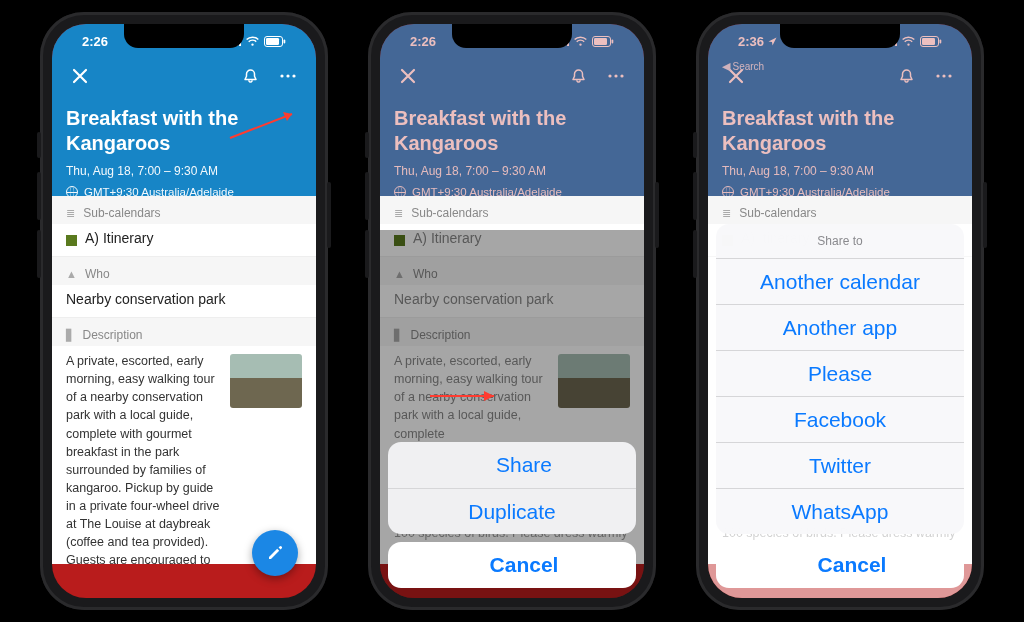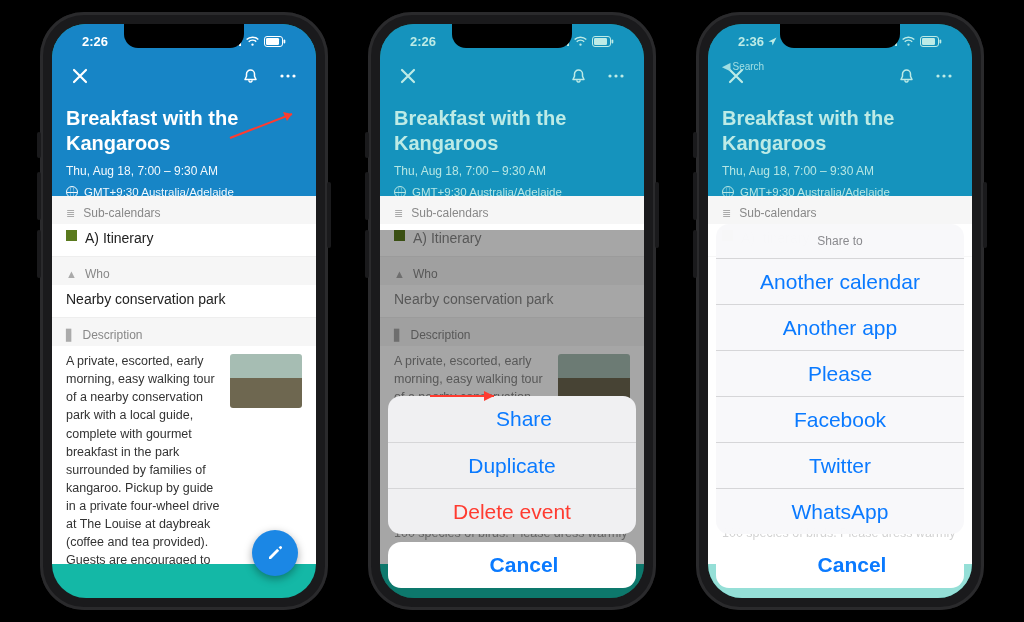--- a/index.html
+++ b/index.html
@@ -17,21 +17,21 @@
   
   .phone::before, .phone::after { content:""; position:absolute; background:#1a1a1c; border-radius:2px; }
   .phone .side-l1 { position:absolute; left:-3px; top:120px; width:4px; height:26px; background:#1a1a1c; border-radius:2px; }
   .phone .side-l2 { position:absolute; left:-3px; top:160px; width:4px; height:48px; background:#1a1a1c; border-radius:2px; }
   .phone .side-l3 { position:absolute; left:-3px; top:218px; width:4px; height:48px; background:#1a1a1c; border-radius:2px; }
   .phone .side-r  { position:absolute; right:-3px; top:170px; width:4px; height:66px; background:#1a1a1c; border-radius:2px; }
 
   .screen {
     position: relative;
     width: 100%; height: 100%;
-    background: #14b8a6;
+    background: #b91c1c;
     border-radius: 34px;
     overflow: hidden;
   }
   .notch {
     position: absolute; top: 0; left: 50%; transform: translateX(-50%);
     width: 120px; height: 24px; background: #000;
     border-bottom-left-radius: 14px; border-bottom-right-radius: 14px;
     z-index: 50;
   }
   .status {
@@ -61,21 +61,21 @@
   .tz-row { font-size: 11.5px; display:flex; align-items:center; gap:6px; margin-top: 8px; opacity:.95; }
   .globe { width:12px; height:12px; border:1.3px solid #fff; border-radius:50%; position:relative; }
   .globe::before { content:""; position:absolute; inset:0; border-left:1.3px solid #fff; border-right:1.3px solid #fff; border-radius:50%; transform:scaleX(.45); }
   .globe::after { content:""; position:absolute; left:0; right:0; top:50%; border-top:1.3px solid #fff; }
 
   .section-label {
     display:flex; align-items:center; gap:8px; padding: 10px 14px 4px 14px;
     color:#888; font-size:12px; background:#f6f6f6;
   }
   .section-label .glyph { color:#aaa; font-size:11px; }
-  .body-row { padding: 6px 14px 10px 14px; font-size:14px; color:#222; background:#fff; display:flex; align-items:flex-start; gap:8px; border-bottom:1px solid #eee;}
+  .body-row { padding: 6px 14px 10px 14px; font-size:14px; color:#222; background:#fff; display:flex; align-items:flex-end; gap:8px; border-bottom:1px solid #eee;}
   .swatch { width:11px; height:11px; background:#5a7a1e; display:inline-block; }
 
   .desc-wrap { padding: 6px 14px 20px 14px; font-size:12.5px; line-height:1.45; color:#333; background:#fff; display:flex; gap:8px; }
   .desc-text {}
   .desc-img { flex: 0 0 72px; height:54px; border-radius:3px; background:linear-gradient(#a6bdb3 45%, #6e6750 45%); margin-top:2px; }
 
   .fab {
     position:absolute; right:18px; bottom:22px; width:46px; height:46px; border-radius:50%;
     background:#1b87e5; box-shadow:0 3px 8px rgba(0,0,0,.35);
     display:flex; align-items:center; justify-content:center; cursor:pointer;
@@ -318,21 +318,20 @@
         </div>
         <div style="position:absolute;left:14px;right:14px;bottom:4px;font-size:12.5px;color:#9b9b9b;line-height:1.4;">100 species of birds. Please dress warmly and wear comfortable walking shoes.</div>
       </div>
 
       <div class="dim-overlay" style="top:206px;"></div>
 
       <div class="action-sheet">
         <div class="sheet-group">
           <div class="sheet-item">Share</div>
           <div class="sheet-item">Duplicate</div>
-          <div class="sheet-item destructive">Delete event</div>
         </div>
         <div class="sheet-group" style="background:#fff;">
           <div class="sheet-item bold">Cancel</div>
         </div>
       </div>
 
       <div class="arrow" style="bottom:194px; left:48px;">
         <svg width="78" height="16" viewBox="0 0 78 16">
           <path d="M2 8 H66" stroke="#ff3b30" stroke-width="2"></path>
           <path d="M66 8 l-10 -5 v10 z" fill="#ff3b30"></path>

